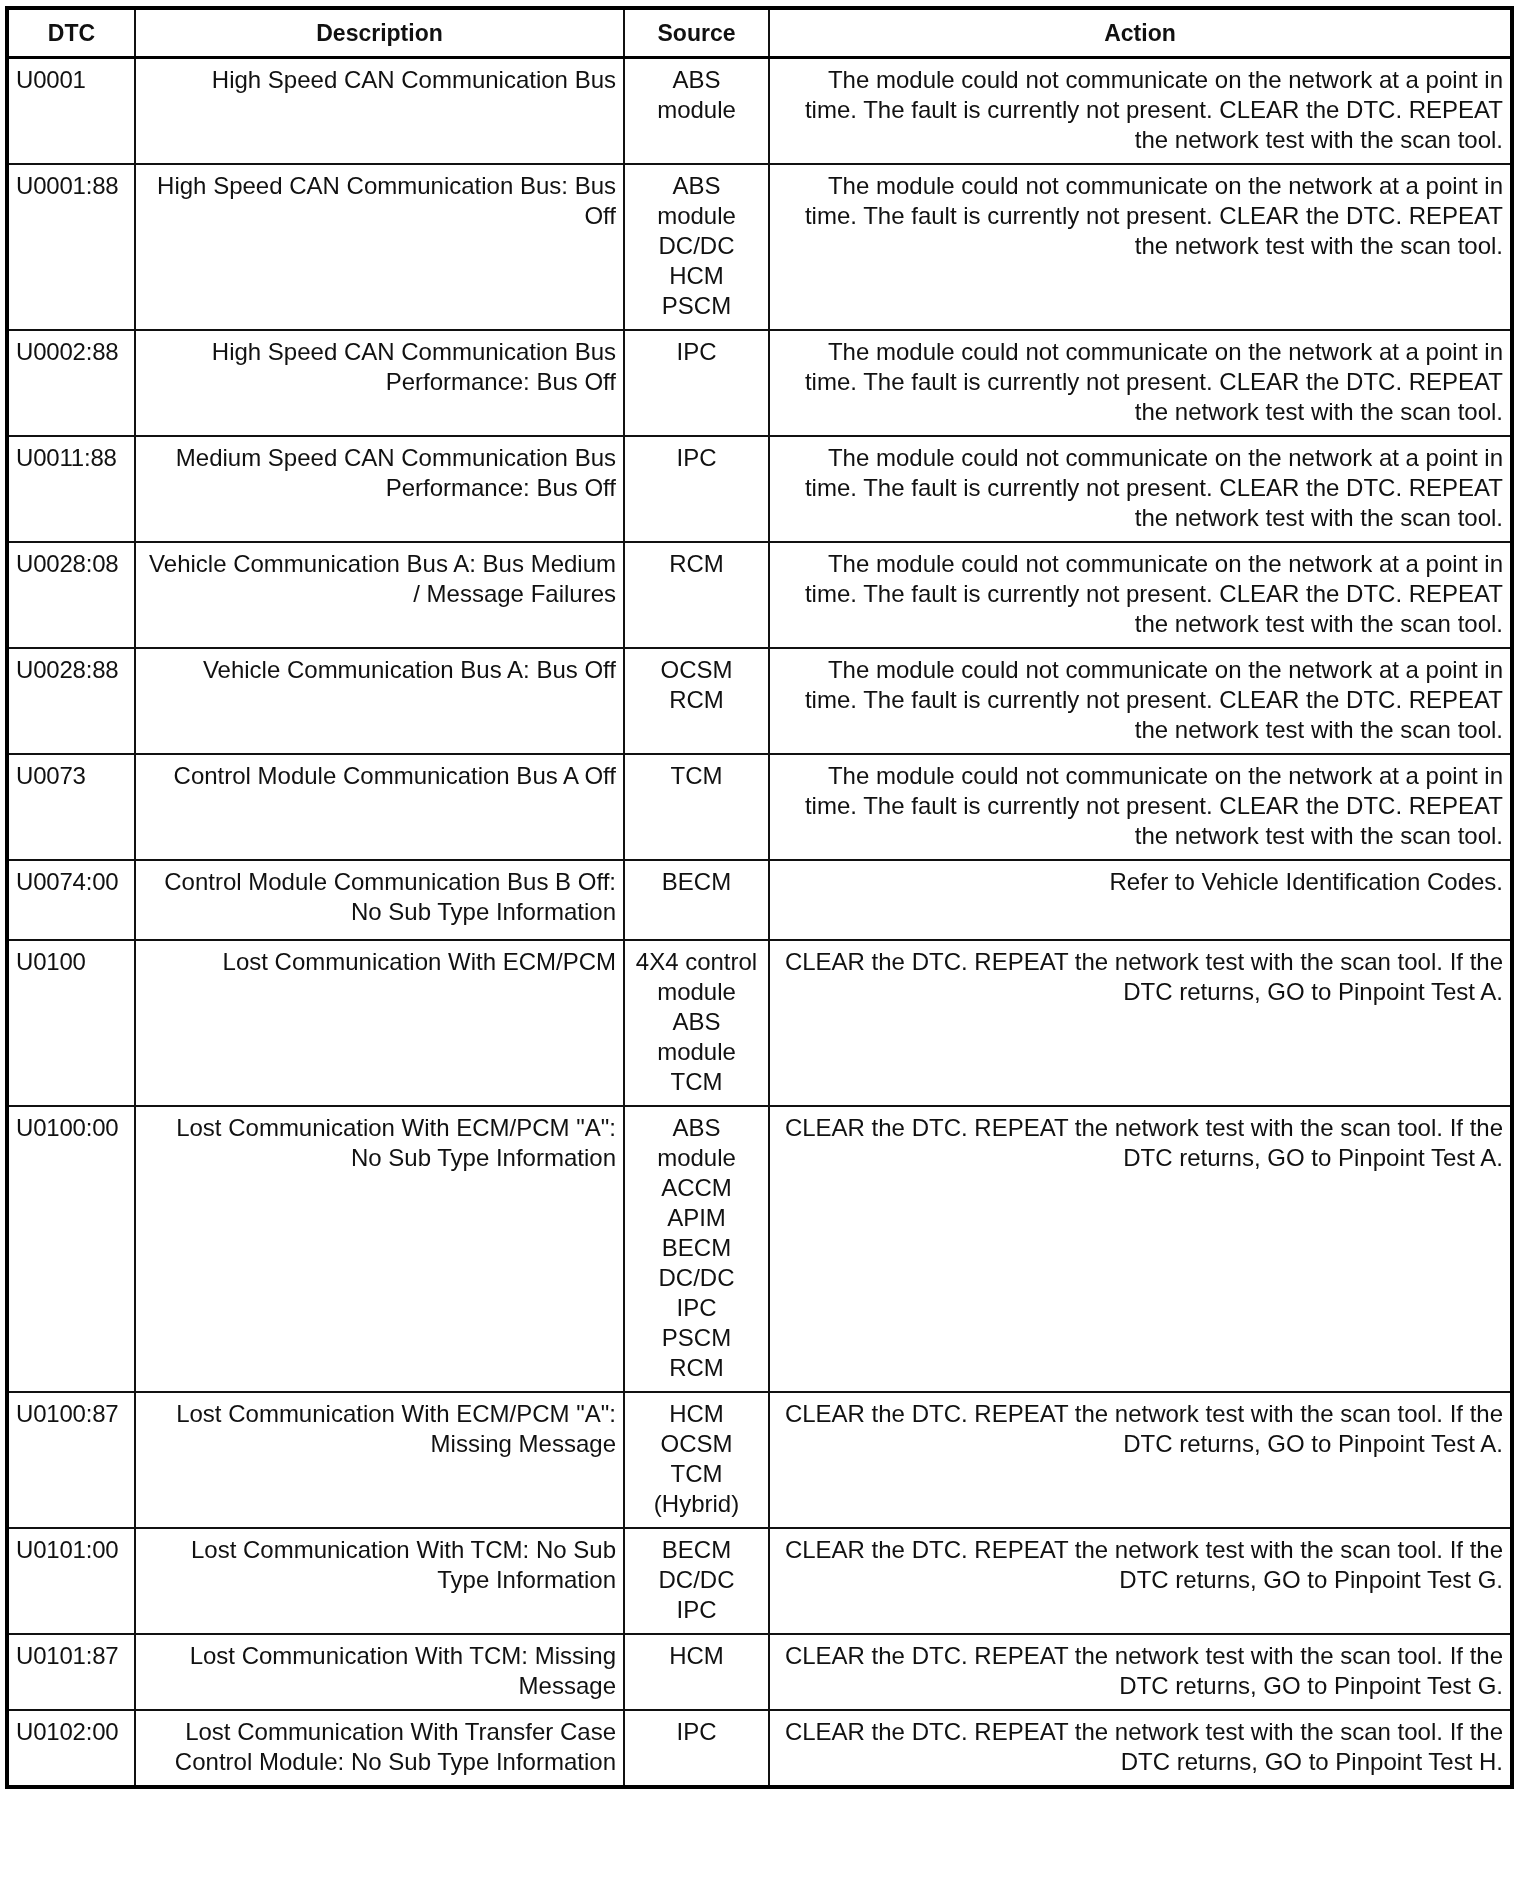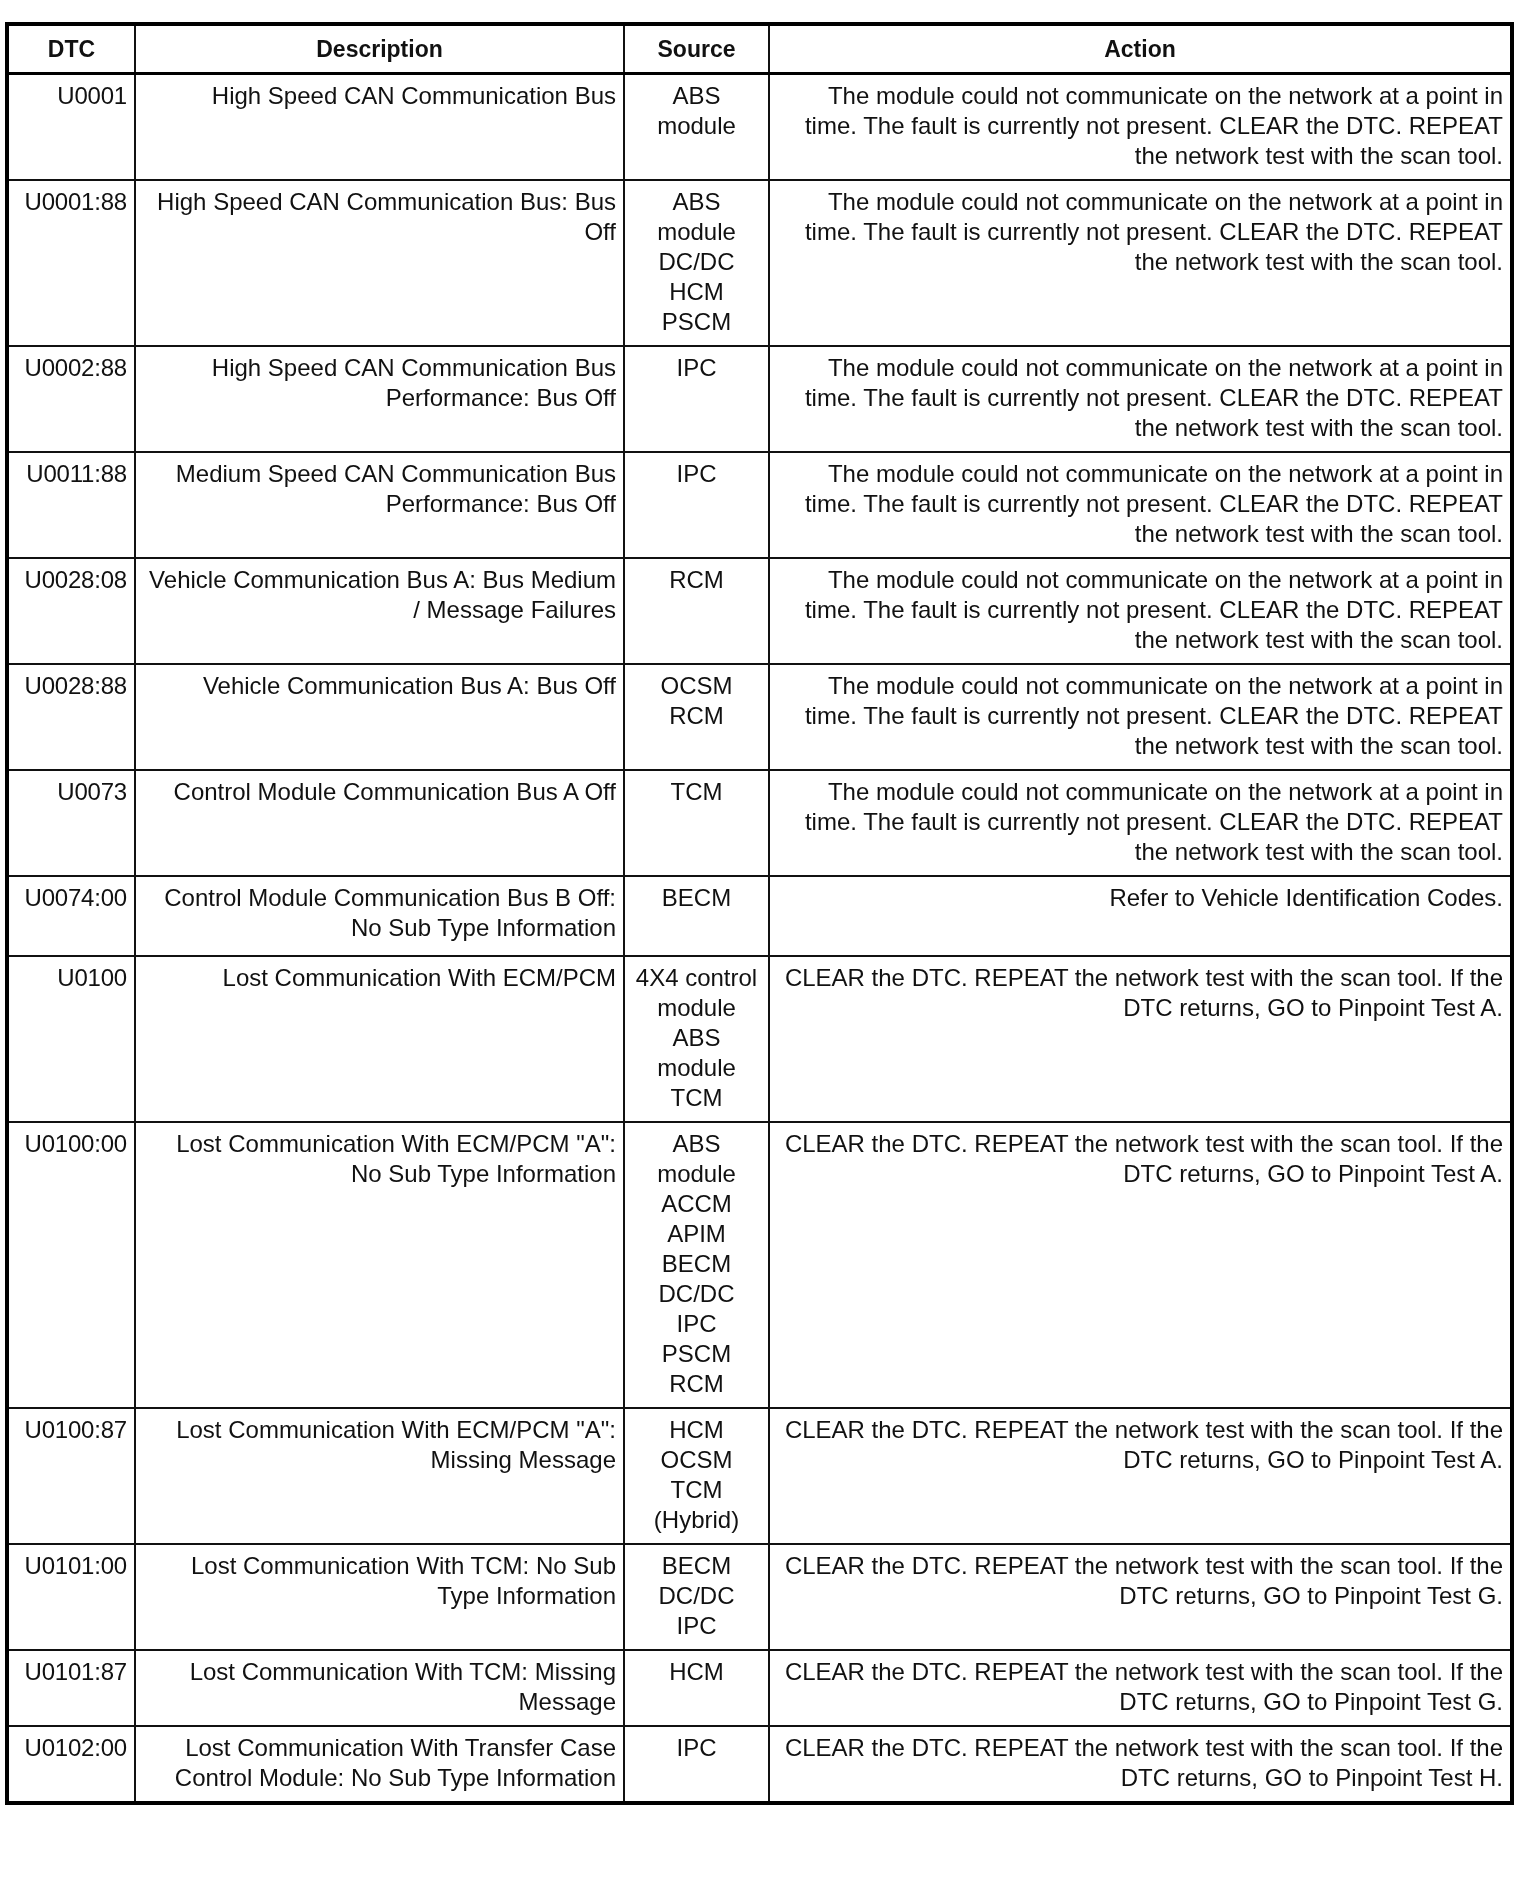--- a/index.html
+++ b/index.html
@@ -1,17 +1,17 @@
 <!DOCTYPE html>
 <html><head>
   <meta charset="utf-8">
   <style>
     html, body { margin: 0; padding: 0; background: #ffffff; }
     body { width: 1520px; height: 1890px; overflow: hidden; position: relative; }
-    .page { position: absolute; left: 5px; top: 22px; width: 1505px; }
+    .page { position: absolute; left: 5px; top: 6px; width: 1505px; }
     table.dtc {
       border-collapse: collapse;
       width: 1505px;
       table-layout: fixed;
       font-family: "Liberation Sans", sans-serif;
       font-size: 24px;
       line-height: 30px;
       color: #111;
       border: 4px solid #000;
     }
@@ -25,21 +25,21 @@
       font-weight: bold;
       text-align: center;
       padding: 8px 6px 8px 6px;
       font-size: 23px;
     }
     table.dtc thead tr { border-bottom: 3px solid #000; }
     col.c-dtc { width: 128px; }
     col.c-desc { width: 489px; }
     col.c-src { width: 145px; }
     col.c-act { width: 743px; }
-    td.dtc-code { text-align: right; padding-left: 2px; padding-right: 2px; letter-spacing: -0.2px; }
+    td.dtc-code { text-align: left; padding-left: 2px; padding-right: 2px; letter-spacing: -0.2px; }
     td.source { text-align: center; padding-left: 2px; padding-right: 2px; margin-top: 42px; }
     td.source span { display: block; }
     td.desc, td.action { text-align: right; }
     tr.tall-1 td { height: 64px; }
   </style>
 </head>
 <body>
 
 <div class="page">
   <table class="dtc">

